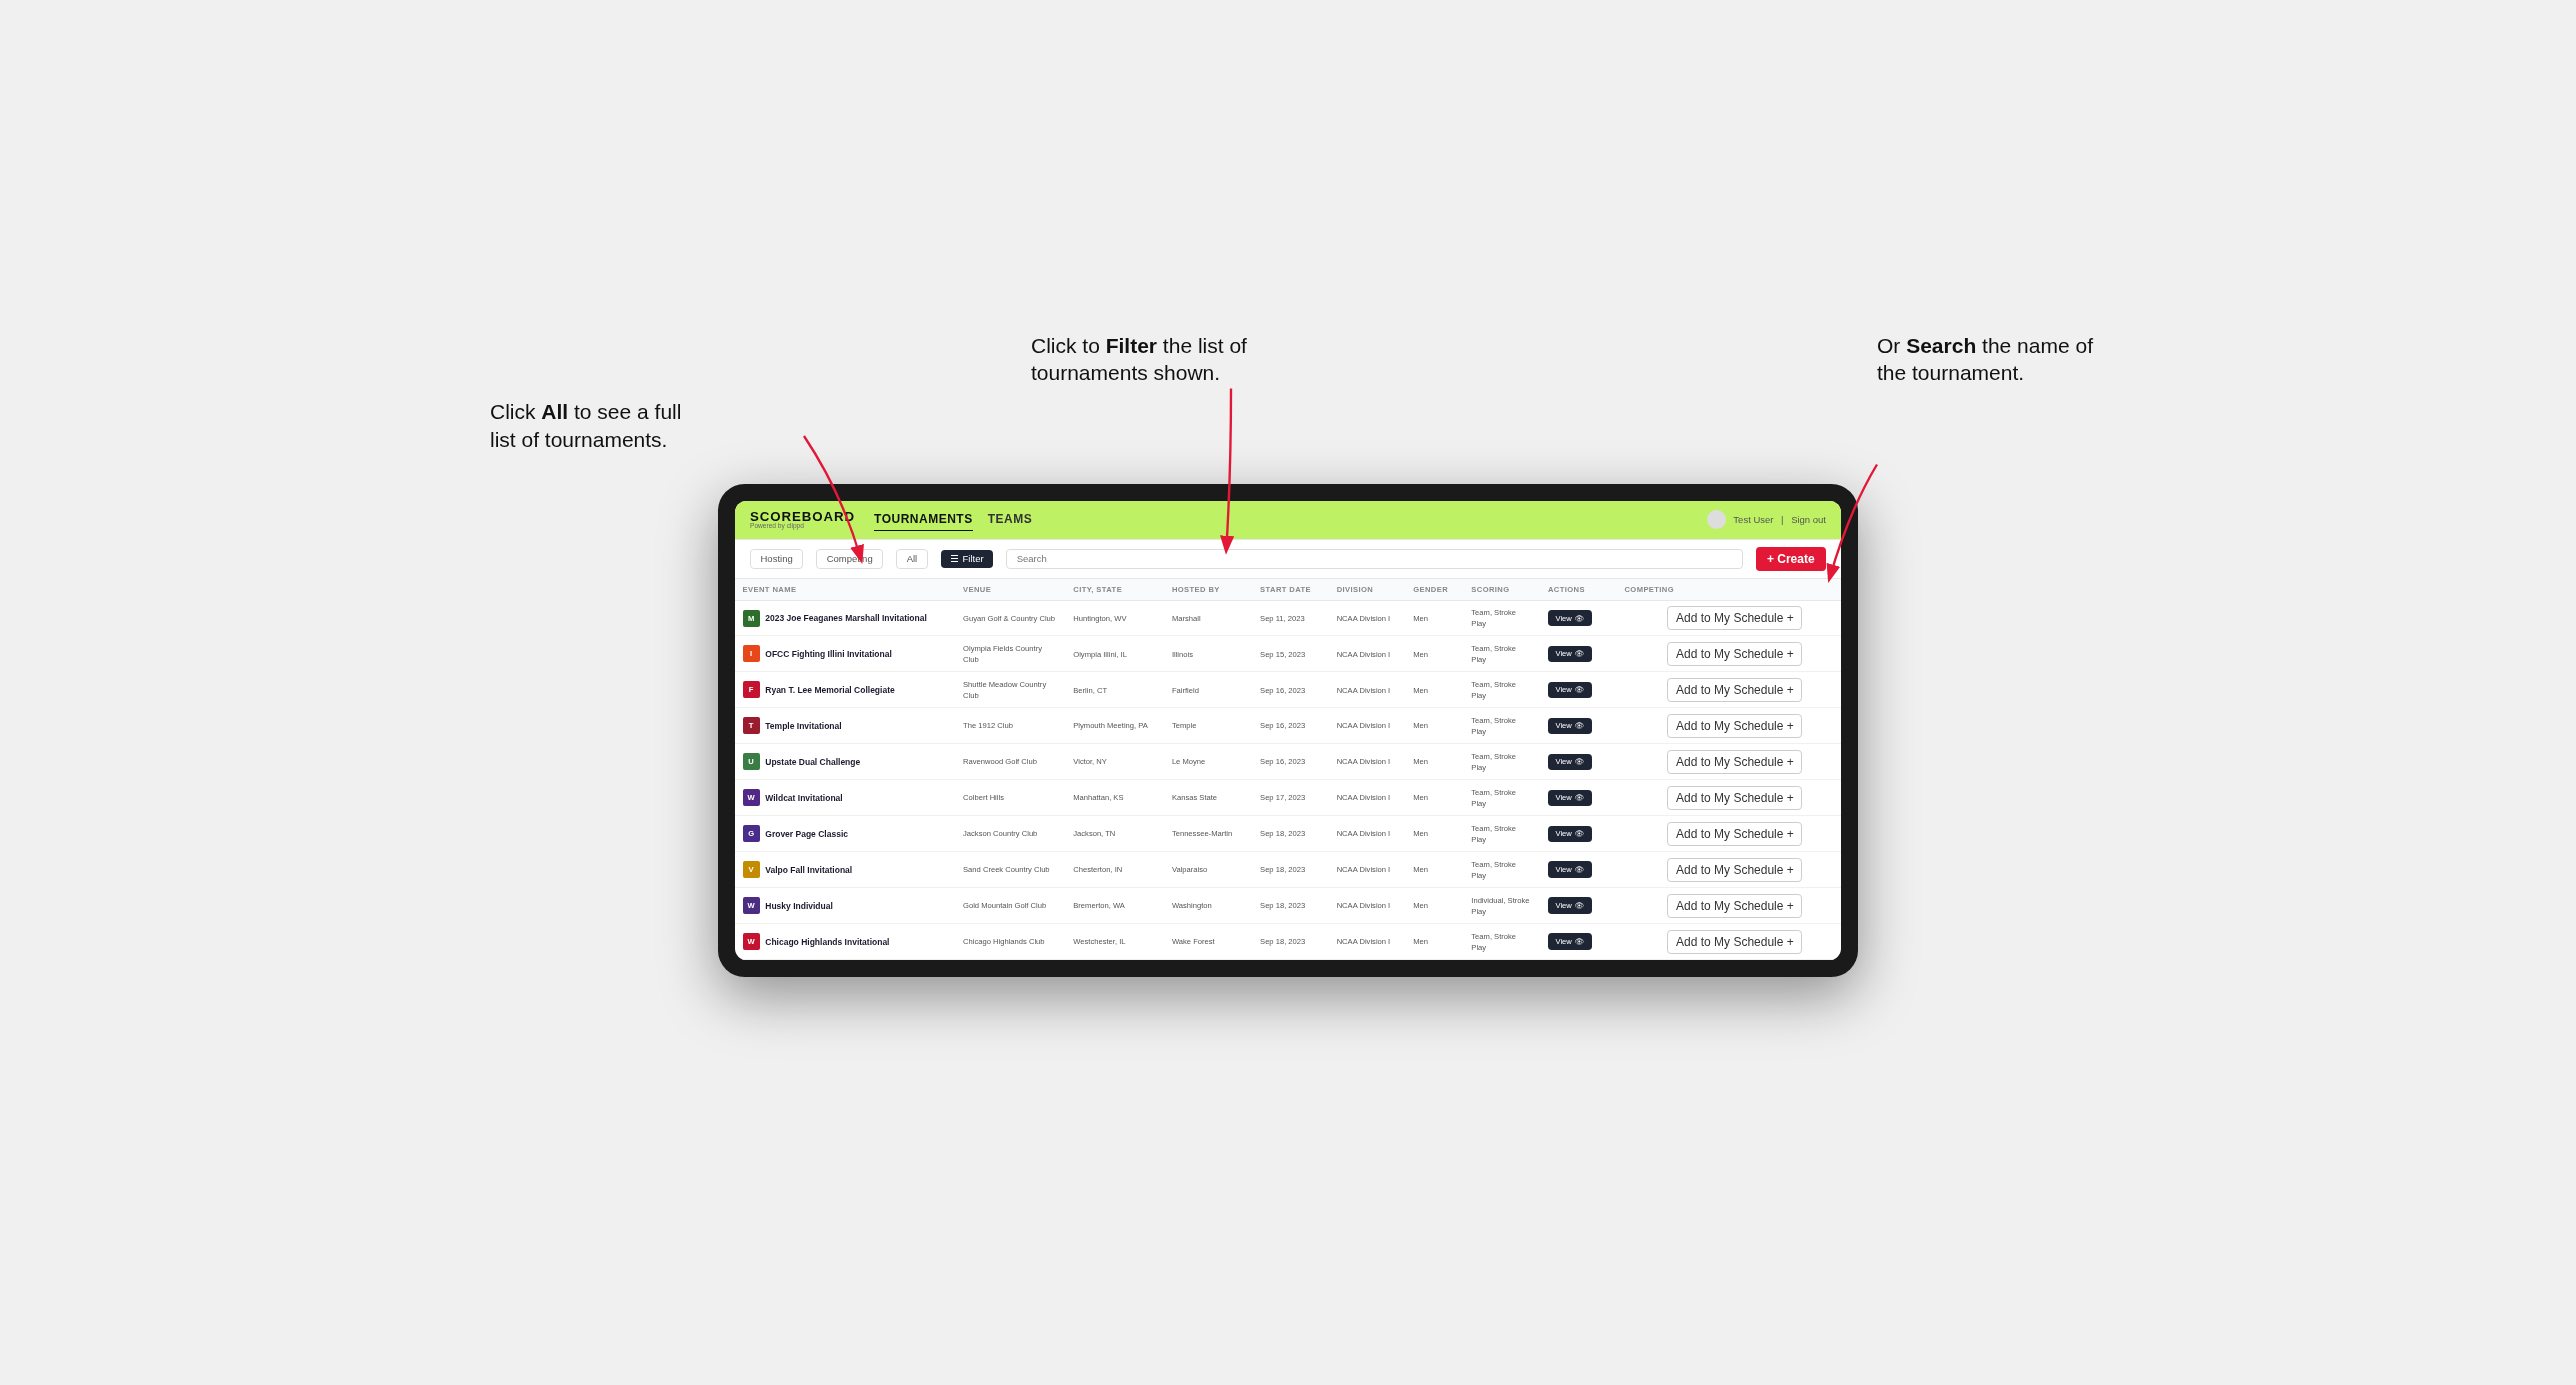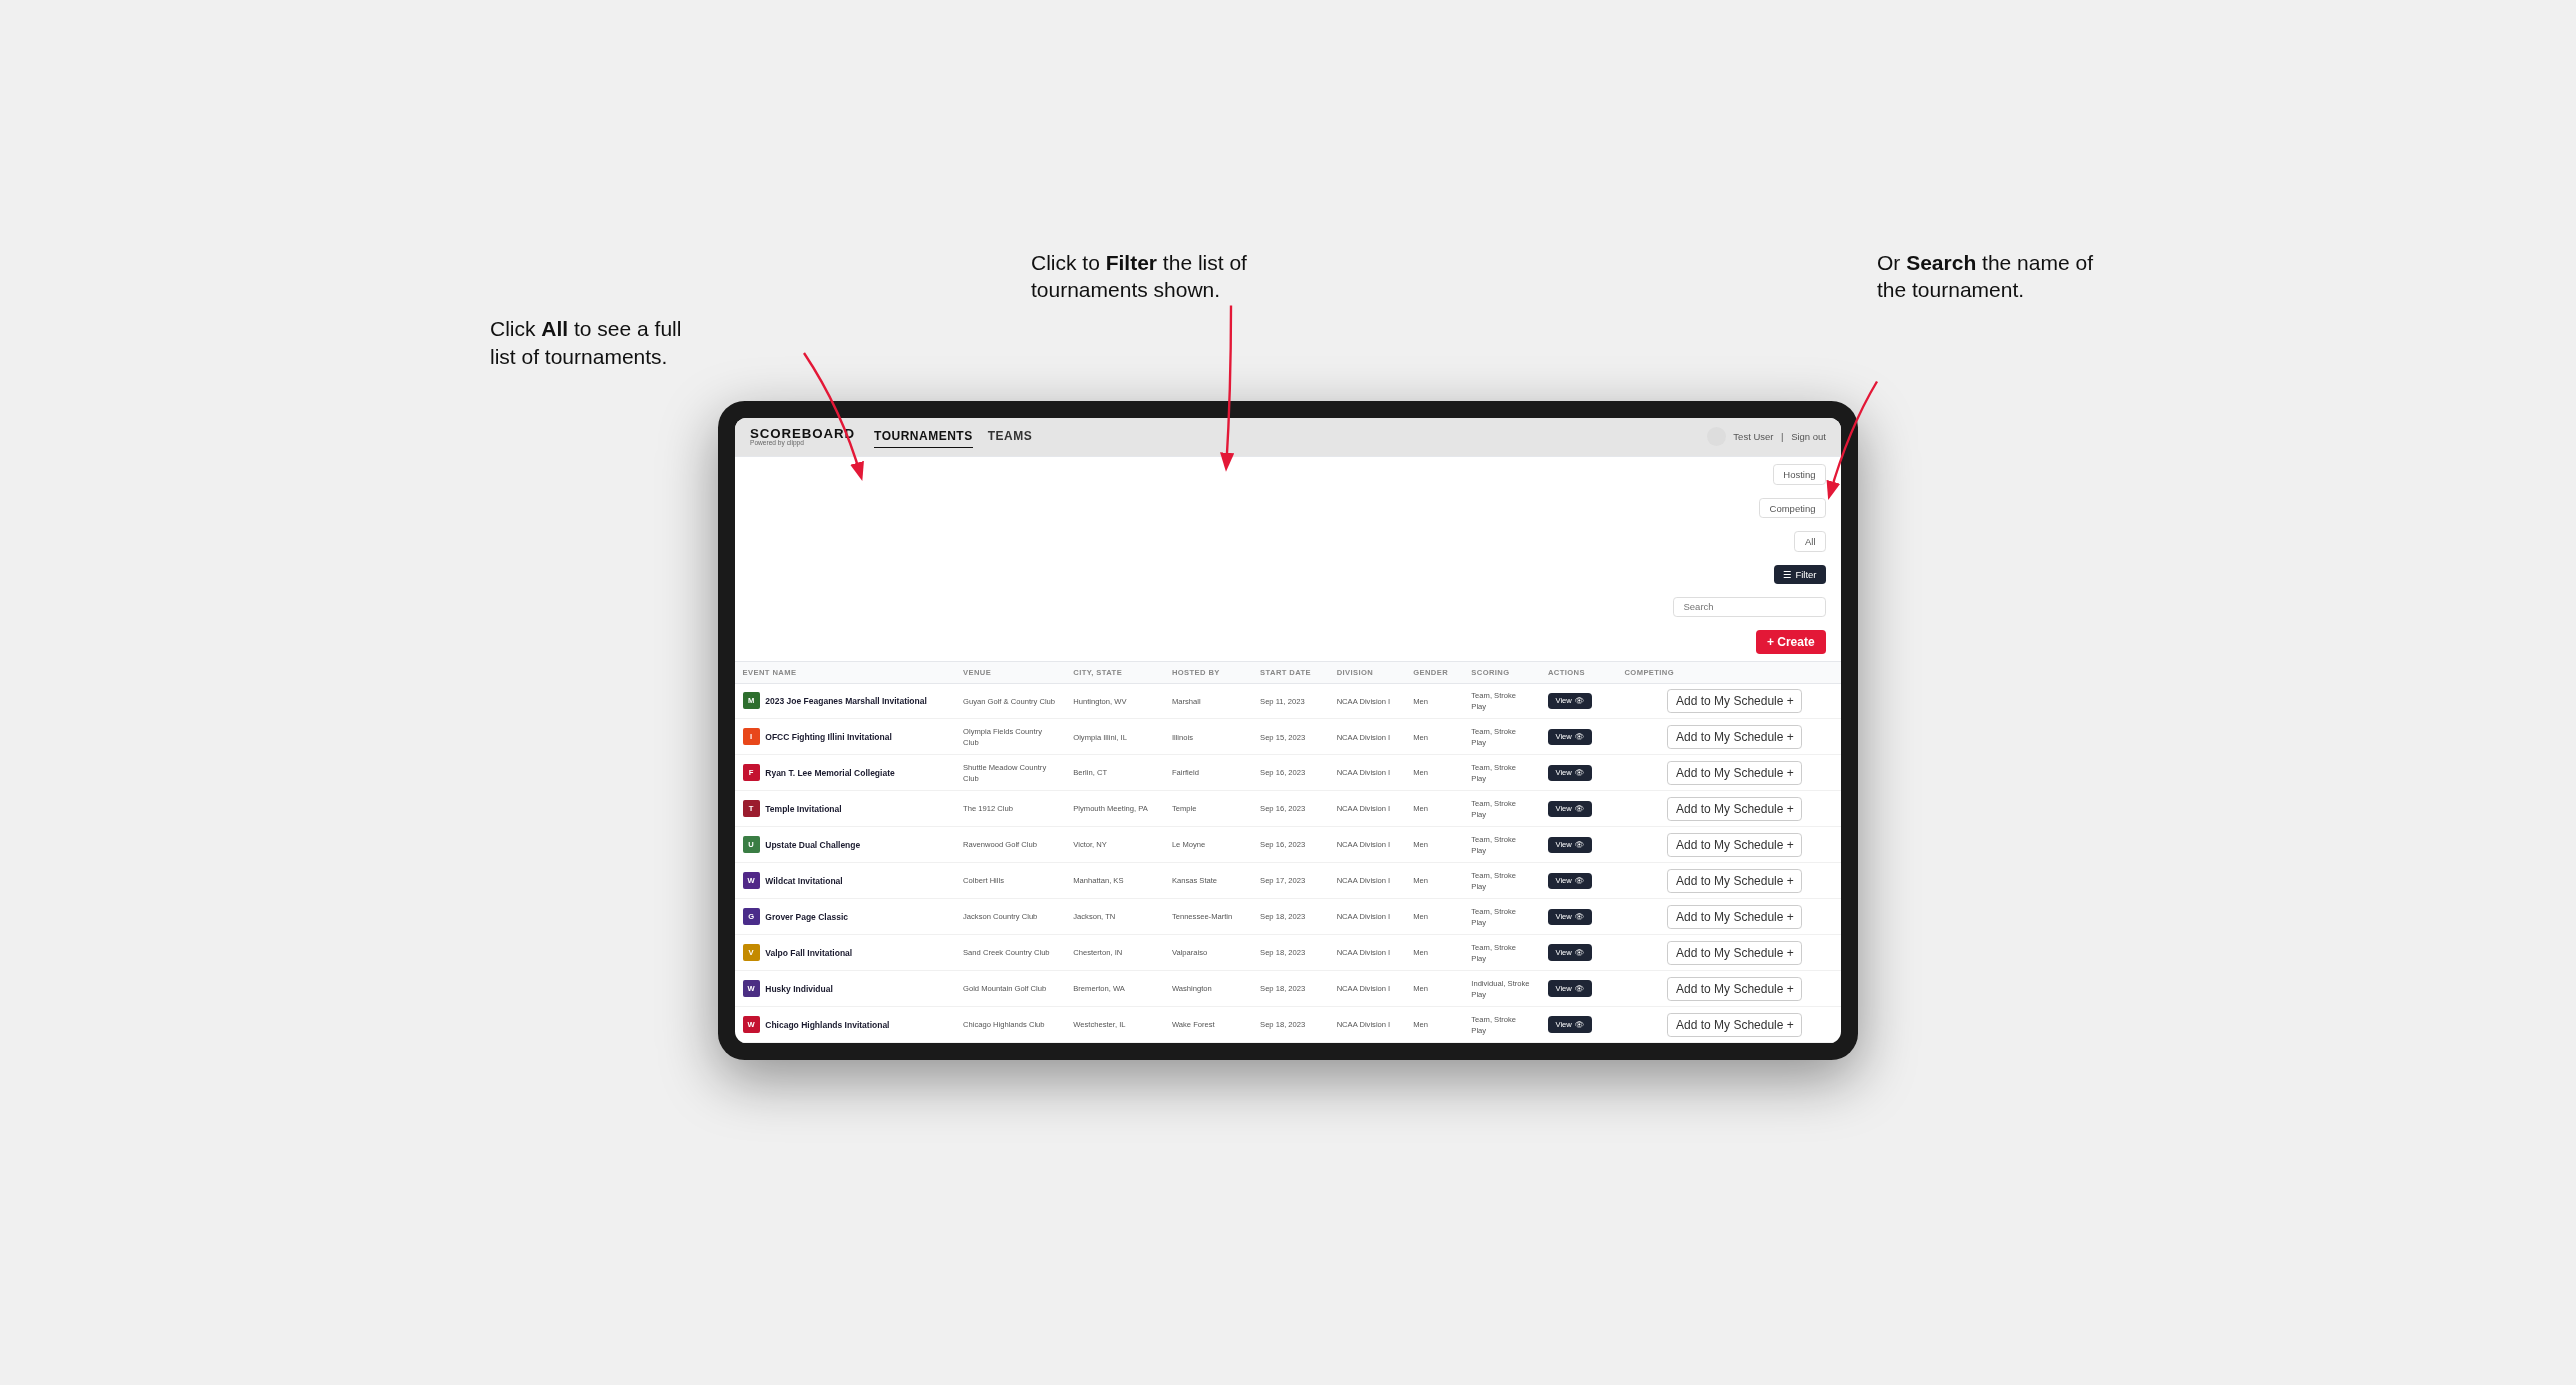--- a/index.html
+++ b/index.html
@@ -65,21 +65,21 @@
       border-radius: 11.4px;
       overflow: hidden;
     }
 
     
     .app-header {
       display: flex;
       align-items: center;
       padding: 7.6px 15px;
       border-bottom: 0.9px solid #e5e7eb;
-      background: #e5e5e5;
+      background: #bef264;
       gap: 19px;
     }
 
     .logo-area {
       display: flex;
       flex-direction: column;
       line-height: 1;
     }
     .logo-title {
       font-size: 13.3px;
@@ -127,26 +127,25 @@
       border-radius: 50%;
     }
     .sign-out-link {
       color: #555;
       cursor: pointer;
     }
 
     
     .filter-bar {
       display: flex;
-      align-items: flex-end;
+      align-items: center;
       padding: 7.6px 15px;
       gap: 13px;
       border-bottom: 0.9px solid #e5e7eb;
       background: #fff;
-      flex-direction: column;
     }
 
     .tab-btn {
       font-size: 9.5px;
       padding: 3.8px 9.5px;
       border: 0.9px solid #ddd;
       border-radius: 3.8px;
       cursor: pointer;
       background: #fff;
       color: #555;

